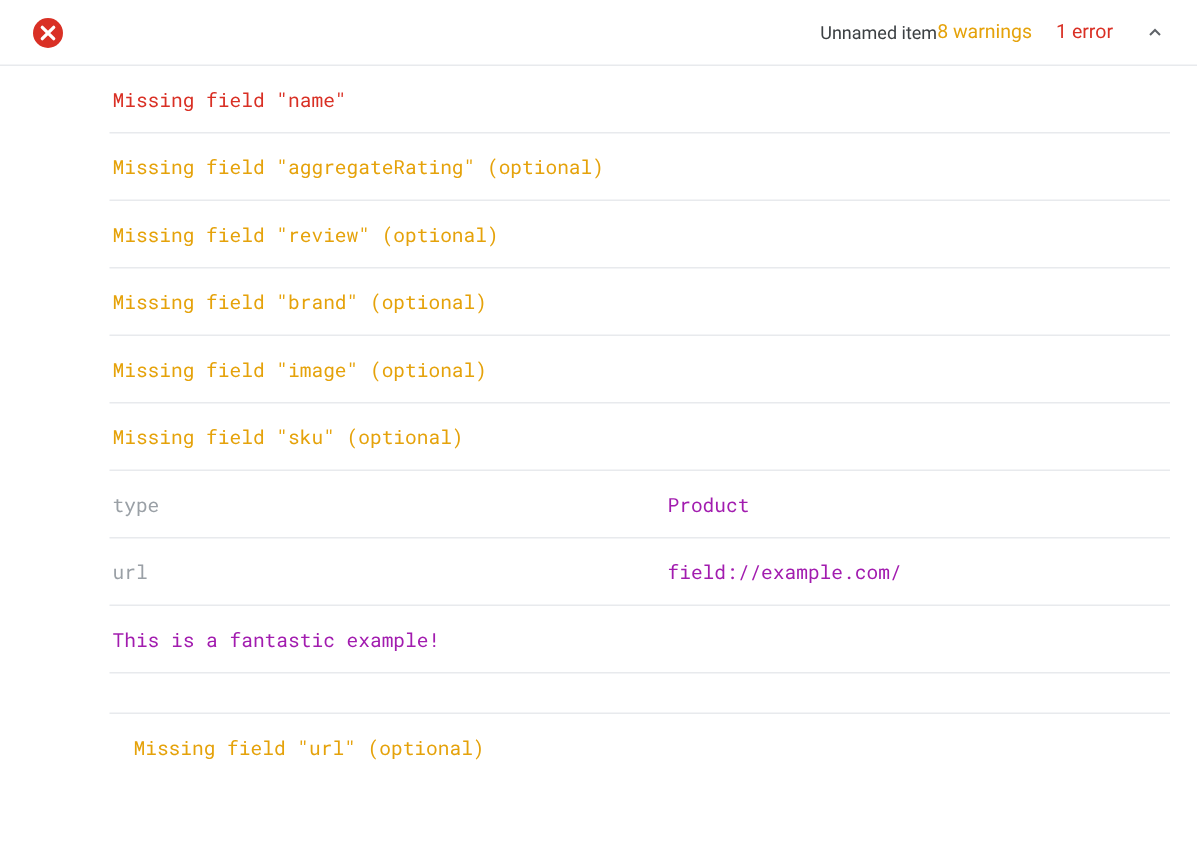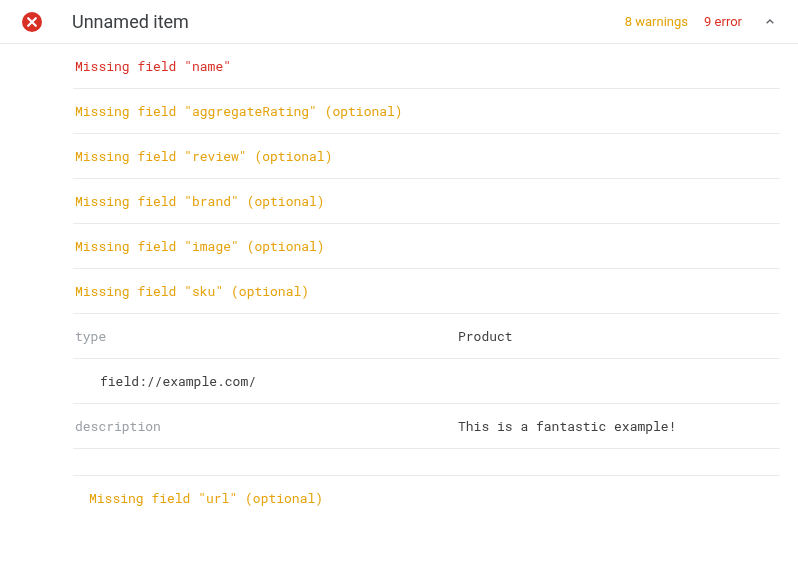--- a/index.html
+++ b/index.html
@@ -24,22 +24,23 @@
     border-bottom: 1px solid #e8eaed;
   }
   .error-icon {
     width: 20px;
     height: 20px;
     flex-shrink: 0;
     margin-right: 30px;
   }
   .header-title {
     flex: 1;
-    font-size: 18px;
+    font-size: 12px;
     color: #3c4043;
+    text-align: right;
   }
   .counts {
     display: flex;
     align-items: flex-end;
     gap: 16px;
     margin-right: 18px;
     font-size: 13px;
   }
   .count-warn { color: #e5a20a; }
   .count-err { color: #d93025; }
@@ -62,50 +63,50 @@
     padding: 13px 0 13px 2px;
     font-family: "Roboto Mono", "Menlo", "Consolas", monospace;
     font-size: 13px;
     line-height: 18px;
   }
   .row.no-border { border-bottom: none; }
   .msg-error { color: #d93025; }
   .msg-warn  { color: #e5a20a; }
   .kv-row {
     display: flex;
+    gap: 12px;
   }
   .kv-key {
     width: 358px;
     color: #9aa0a6;
   }
   .kv-val {
     flex: 1;
-    color: #404040;
-    margin-left: 25px;
+    color: #a21caf;
   }
   .nested {
     padding-left: 16px;
   }
 </style>
 </head>
 <body>
 
 <div class="panel">
 
   <div class="header-row">
     <span class="error-icon">
       <svg viewBox="0 0 20 20">
         <circle cx="10" cy="10" r="10" fill="#d93025"></circle>
         <path d="M6.2 6.2 L13.8 13.8 M13.8 6.2 L6.2 13.8" stroke="#fff" stroke-width="2.2" stroke-linecap="round" fill="none"></path>
       </svg>
     </span>
     <span class="header-title">Unnamed item</span>
     <span class="counts">
       <span class="count-warn">8 warnings</span>
-      <span class="count-err">9 error</span>
+      <span class="count-err">1 error</span>
     </span>
     <span class="chevron">
       <svg viewBox="0 0 24 24">
           <path d="M7 14l5-5 5 5" fill="none" stroke="#5f6368" stroke-width="2"></path>
         </svg>
     </span>
   </div>
 
   <div class="body-area">
 
@@ -114,24 +115,24 @@
     <div class="row msg-warn">Missing field "review" (optional)</div>
     <div class="row msg-warn">Missing field "brand" (optional)</div>
     <div class="row msg-warn">Missing field "image" (optional)</div>
     <div class="row msg-warn">Missing field "sku" (optional)</div>
 
     <div class="row kv-row">
       <span class="kv-key">type</span>
       <span class="kv-val">Product</span>
     </div>
     <div class="row kv-row">
+      <span class="kv-key">url</span>
       <span class="kv-val">field://example.com/</span>
     </div>
     <div class="row kv-row">
-      <span class="kv-key">description</span>
       <span class="kv-val">This is a fantastic example!</span>
     </div>
 
     <div class="row kv-row">
       <span class="kv-val"></span>
     </div>
 
     <div class="row no-border nested msg-warn">Missing field "url" (optional)</div>
 
   </div>

